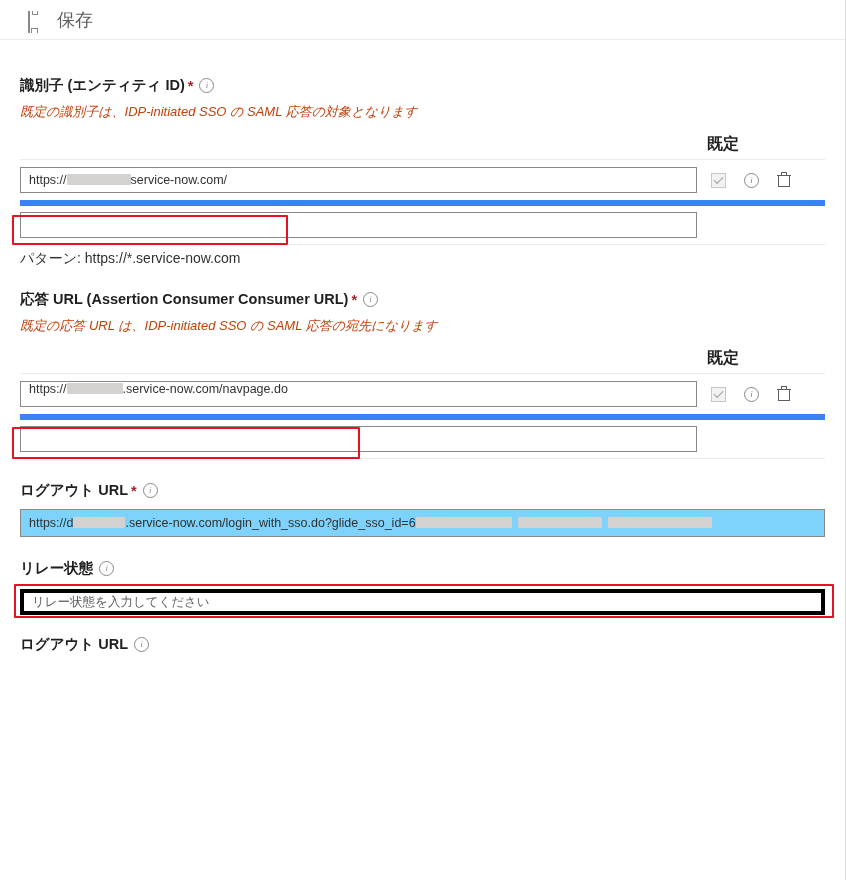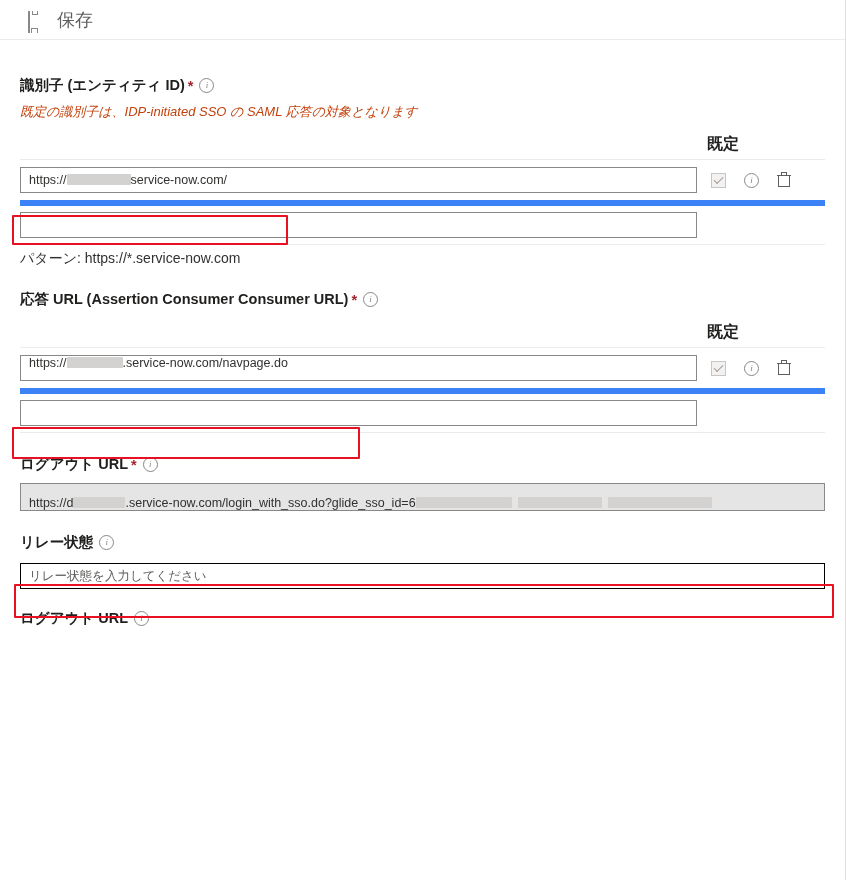--- a/index.html
+++ b/index.html
@@ -287,38 +287,38 @@
     box-sizing: border-box;
     pointer-events: none;
     border-radius: 1px;
   }
 
   
   .full-input {
     width: 100%;
     height: 26px;
     box-sizing: border-box;
-    border: 1px solid #000000;
+    border: 4px solid #000000;
     background: #fff;
     font-size: 12.5px;
     font-family: "Liberation Sans", sans-serif;
     color: #323130;
     padding: 0 8px;
     margin-top: 9px;
     outline: none;
   }
   .full-input::placeholder { color: #605e5c; }
   .signon-box {
     width: 100%;
     height: 28px;
     box-sizing: border-box;
     border: 1px solid #8a8886;
-    background: #e5e5e5;
-    display: flex;
-    align-items: flex-end;
+    background: #7dd3fc;
+    display: flex;
+    align-items: center;
     padding: 0 8px;
     margin-top: 9px;
     overflow: hidden;
   }
 </style>
 </head>
 <body>
 
 <div class="panel">
 
@@ -372,20 +372,21 @@
     </div>
 
     <div class="pattern-text">パターン: https://*.service-now.com</div>
 
     
     <div class="field-label">
       <span>応答 URL (Assertion Consumer Consumer URL)</span>
       <span class="req">*</span>
       <span class="info-icon">i</span>
     </div>
+    <div class="field-desc">既定の応答 URL は、IDP-initiated SSO の SAML 応答の宛先になります</div>
 
     <div class="list-head">
       <div class="spacer"></div>
       <div class="col-default">既定</div>
     </div>
 
     <div class="row">
       <div class="row-input-wrap">
         <div class="txt" style="display:flex;align-items:flex-start;">
           <span class="val-line">

